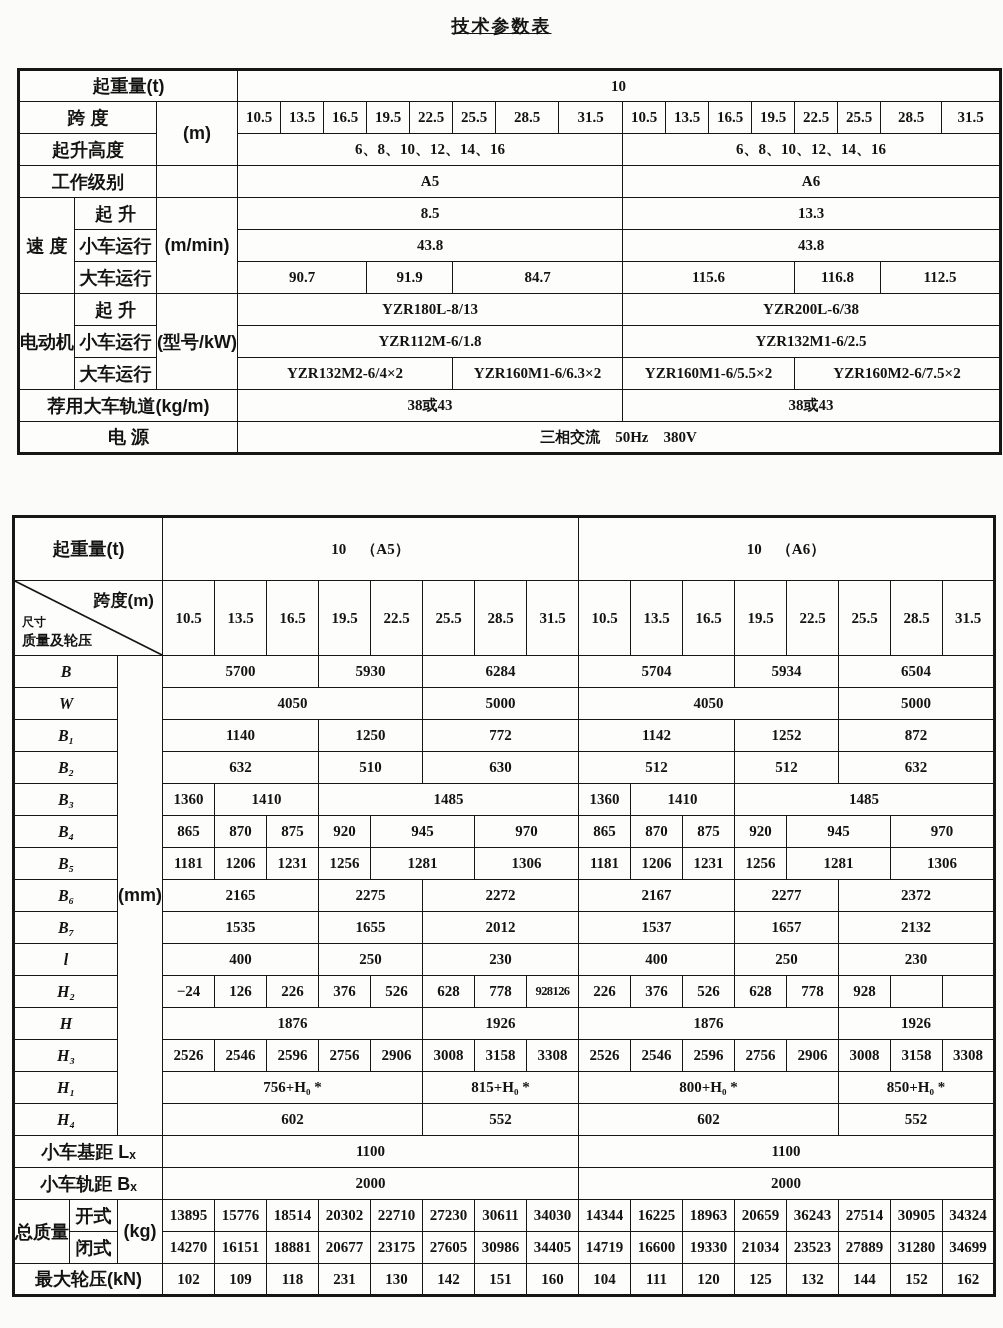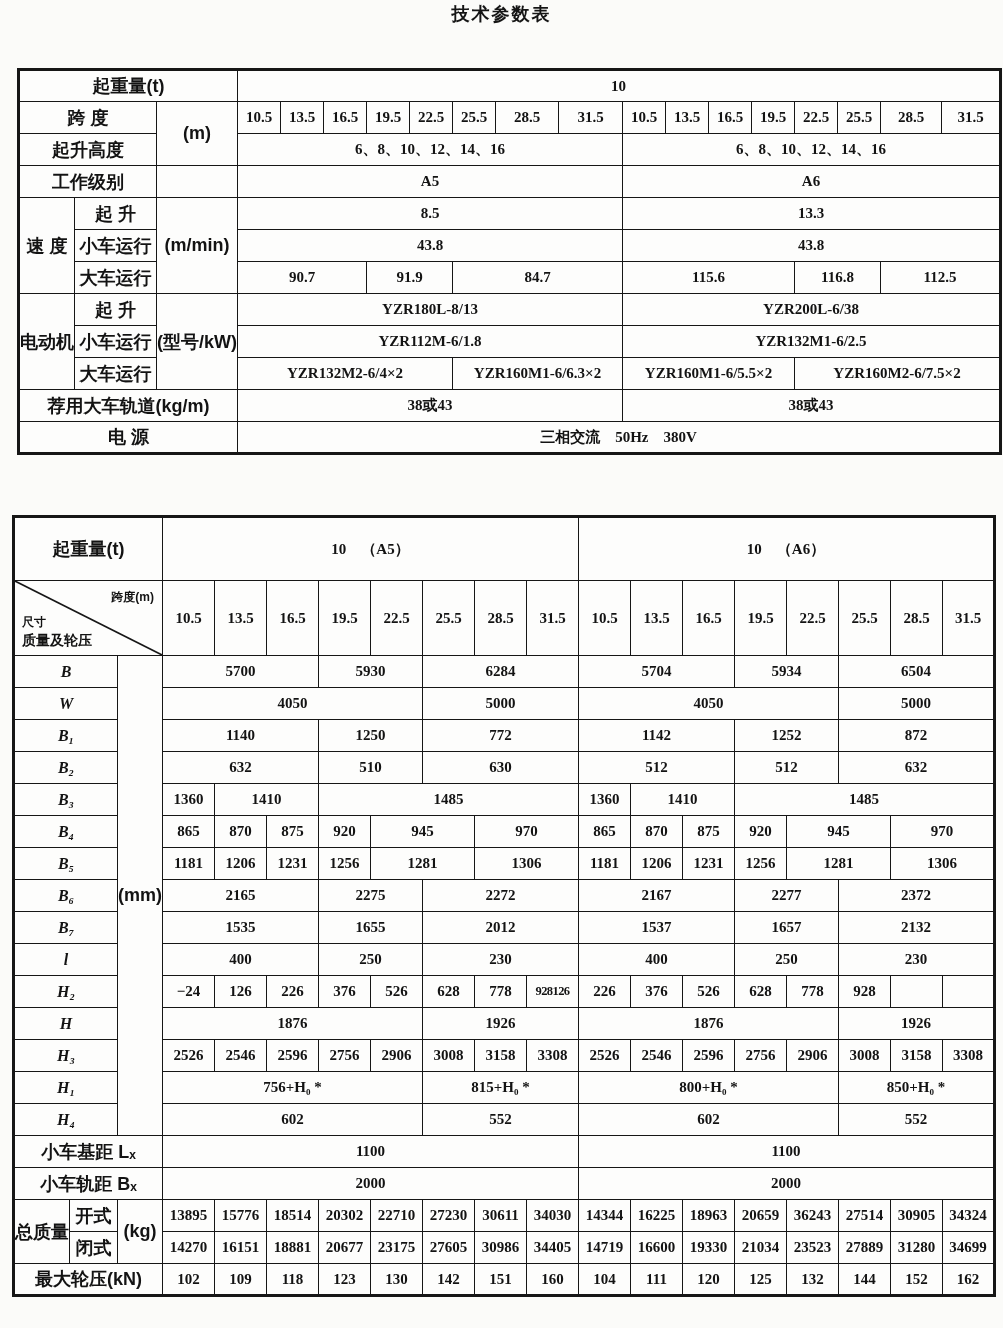--- a/index.html
+++ b/index.html
@@ -1,39 +1,39 @@
 <!DOCTYPE html>
 <html><head>
 <meta charset="utf-8">
 <style>
   html,body{margin:0;padding:0;}
   body{background:#f2f1ef;}
   .page{position:relative;width:1003px;height:1328px;background:#fbfbf9;overflow:hidden;
         font-family:"Liberation Sans",sans-serif;color:#151515;}
   .title{position:absolute;left:0;width:100%;text-align:center;font-weight:bold;
          font-size:18px;letter-spacing:2px;}
-  #title1{top:2px;}
+  #title1{top:14px;text-decoration:underline;}
   #title2{top:483px;font-size:16px;}
   table{border-collapse:collapse;table-layout:fixed;position:absolute;background:#fdfdfc;}
   td{border:1.5px solid #161616;text-align:center;vertical-align:middle;padding:0;
      font-family:"Liberation Serif",serif;font-weight:bold;font-size:15px;color:#131313;
      overflow:hidden;white-space:nowrap;}
   #t1{left:17px;top:68px;border:3px solid #161616;}
   #t1 tr{height:32px;}
   #t2{left:12px;top:515px;border:3px solid #161616;}
   #t2 tr{height:32px;}
   #t2 tr.h1row{height:64px;}
   #t2 tr.diagrow{height:75px;}
   td.lab{font-family:"Liberation Sans",sans-serif;font-weight:bold;font-size:18px;margin-left:28px;}
   td.it{font-style:italic;font-size:16px;}
   td.sm{font-size:12.5px;letter-spacing:-0.6px;}
   td.diagcell{position:relative;padding:0;}
   .diagwrap{position:absolute;left:0;top:0;width:100%;height:100%;}
   .diagwrap svg{position:absolute;left:0;top:0;width:100%;height:100%;}
-  .diag-top{position:absolute;top:8px;right:8px;font-weight:bold;font-size:12px;
+  .diag-top{position:absolute;top:8px;right:8px;font-weight:bold;font-size:17px;
             font-family:"Liberation Sans",sans-serif;margin-left:39px;}
   .diag-mid{position:absolute;top:33px;left:7px;font-weight:bold;font-size:12px;
             font-family:"Liberation Sans",sans-serif;}
   .diag-bot{position:absolute;bottom:5px;left:7px;font-weight:bold;font-size:14px;
             font-family:"Liberation Sans",sans-serif;}
   #footnote{position:absolute;left:15px;top:1299px;font-weight:bold;font-size:14.5px;
             font-family:"Liberation Sans",sans-serif;}
 </style>
 </head>
 <body>
@@ -417,21 +417,21 @@
           <td>23523</td>
           <td>27889</td>
           <td>31280</td>
           <td>34699</td>
         </tr>
       <tr>
           <td colspan="3" class="lab">最大轮压(kN)</td>
           <td>102</td>
           <td>109</td>
           <td>118</td>
-          <td>123</td>
+          <td>231</td>
           <td>130</td>
           <td>142</td>
           <td>151</td>
           <td>160</td>
           <td>104</td>
           <td>111</td>
           <td>120</td>
           <td>125</td>
           <td>132</td>
           <td>144</td>

